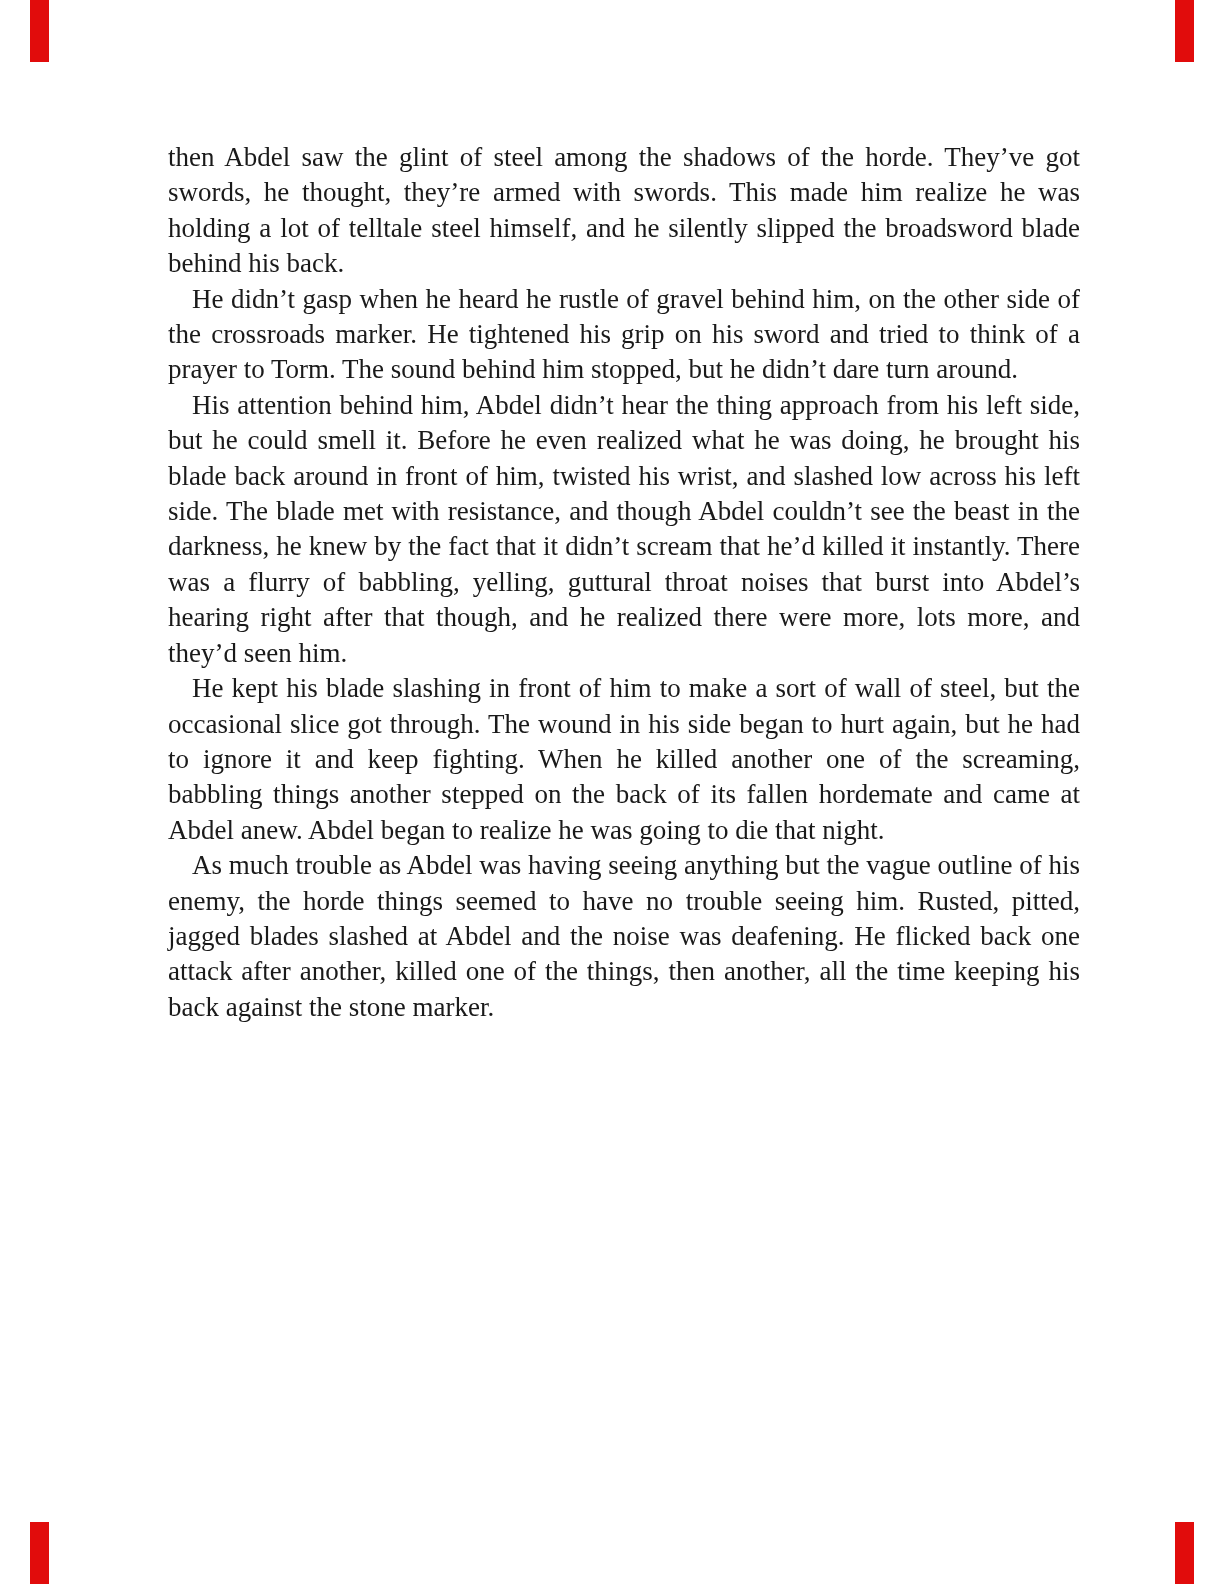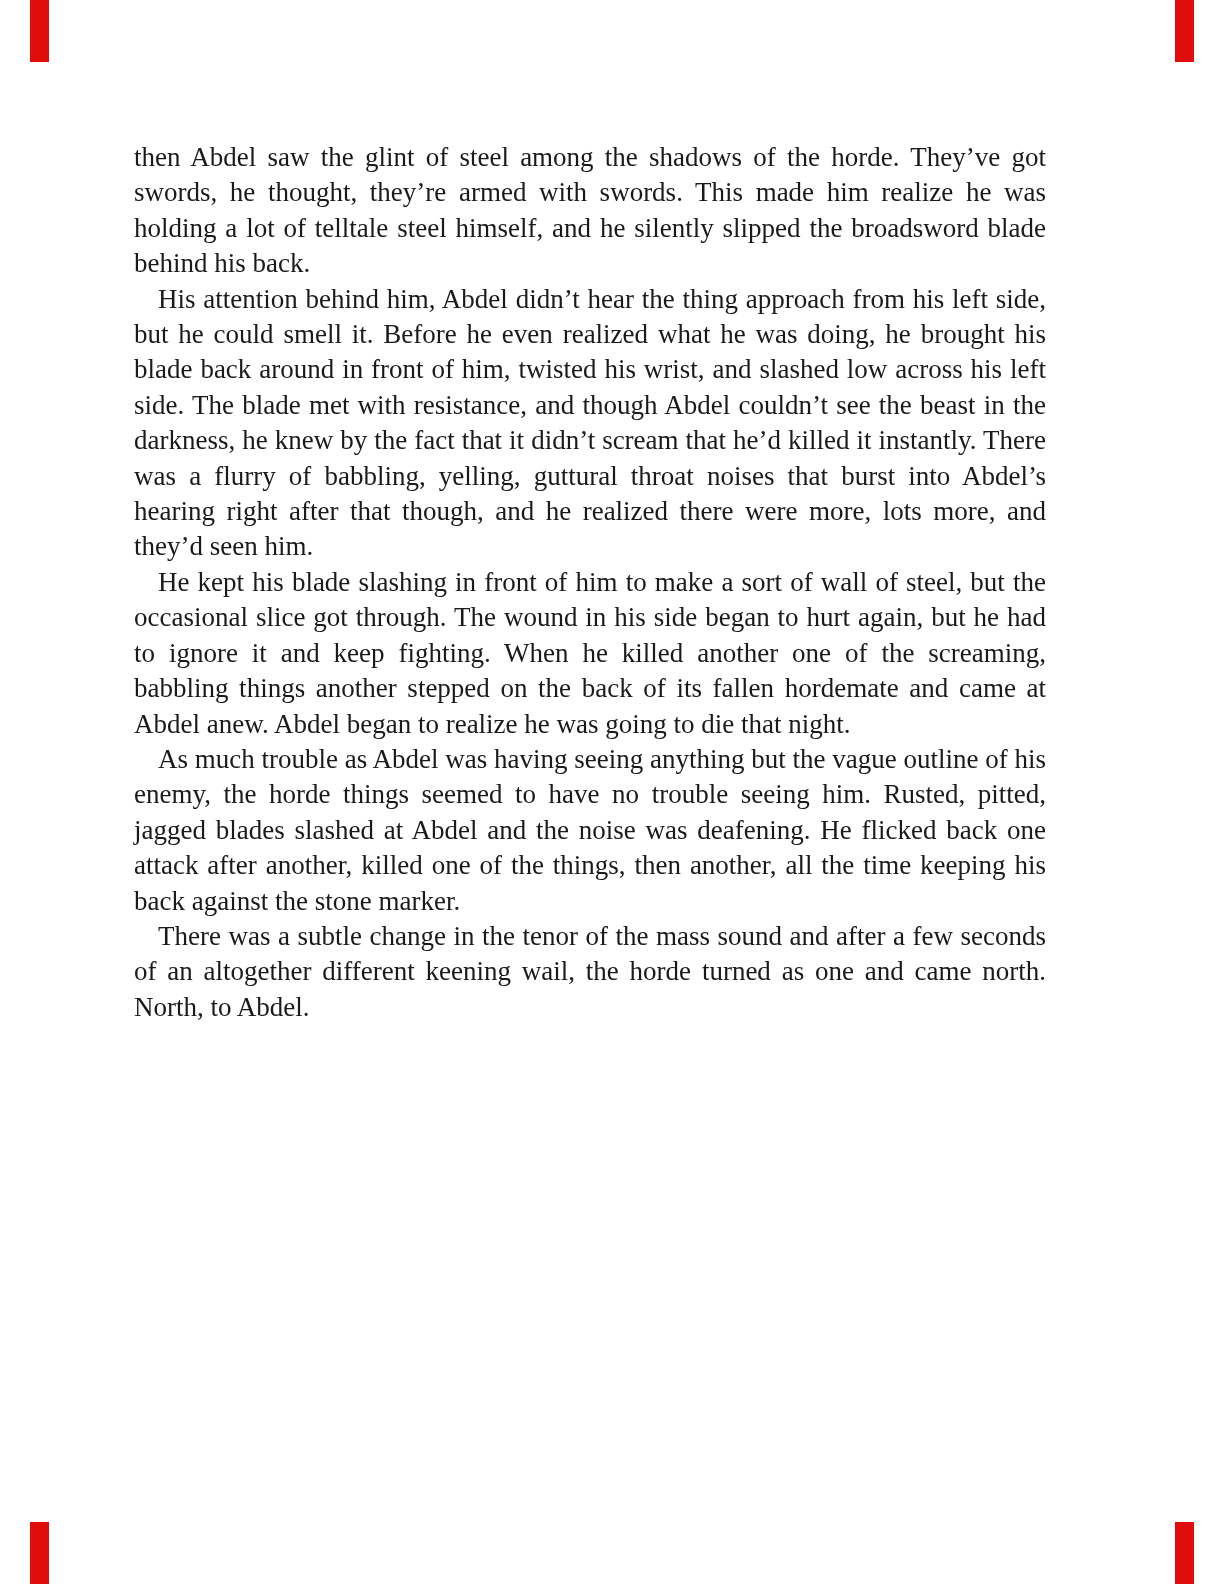--- a/index.html
+++ b/index.html
@@ -20,21 +20,21 @@
     height: 62px;
     background: #e10c0c;
   }
   .edge-mark.top-left { left: 30px; top: 0; }
   .edge-mark.bottom-left { left: 30px; bottom: 0; }
   .edge-mark.top-right { right: 30px; top: 0; }
   .edge-mark.bottom-right { right: 30px; bottom: 0; }
 
   .page-text {
     position: absolute;
-    left: 134px;
+    left: 168px;
     top: 140px;
     width: 912px;
     color: #1a1a1a;
     font-size: 27px;
     line-height: 35.4px;
     text-align: justify;
   }
   .page-text p {
     margin: 0;
     padding: 0;
@@ -47,17 +47,17 @@
 </head>
 <body>
 
 <div class="edge-mark top-left"></div>
 <div class="edge-mark top-right"></div>
 <div class="edge-mark bottom-left"></div>
 <div class="edge-mark bottom-right"></div>
 
 <div class="page-text">
   <p class="no-indent">then Abdel saw the glint of steel among the shadows of the horde. They’ve got swords, he thought, they’re armed with swords. This made him realize he was holding a lot of telltale steel himself, and he silently slipped the broadsword blade behind his back.</p>
+  <p>He didn’t gasp when he heard he rustle of gravel behind him, on the other side of the crossroads marker. He tightened his grip on his sword and tried to think of a prayer to Torm. The sound behind him stopped, but he didn’t dare turn around.</p>
   <p>His attention behind him, Abdel didn’t hear the thing approach from his left side, but he could smell it. Before he even realized what he was doing, he brought his blade back around in front of him, twisted his wrist, and slashed low across his left side. The blade met with resistance, and though Abdel couldn’t see the beast in the darkness, he knew by the fact that it didn’t scream that he’d killed it instantly. There was a flurry of babbling, yelling, guttural throat noises that burst into Abdel’s hearing right after that though, and he realized there were more, lots more, and they’d seen him.</p>
   <p>He kept his blade slashing in front of him to make a sort of wall of steel, but the occasional slice got through. The wound in his side began to hurt again, but he had to ignore it and keep fighting. When he killed another one of the screaming, babbling things another stepped on the back of its fallen hordemate and came at Abdel anew. Abdel began to realize he was going to die that night.</p>
   <p>As much trouble as Abdel was having seeing anything but the vague outline of his enemy, the horde things seemed to have no trouble seeing him. Rusted, pitted, jagged blades slashed at Abdel and the noise was deafening. He flicked back one attack after another, killed one of the things, then another, all the time keeping his back against the stone marker.</p>
-  <p>There was a subtle change in the tenor of the mass sound and after a few seconds of an altogether different keening wail, the horde turned as one and came north. North, to Abdel.</p>
 </div>
 
 </body></html>

